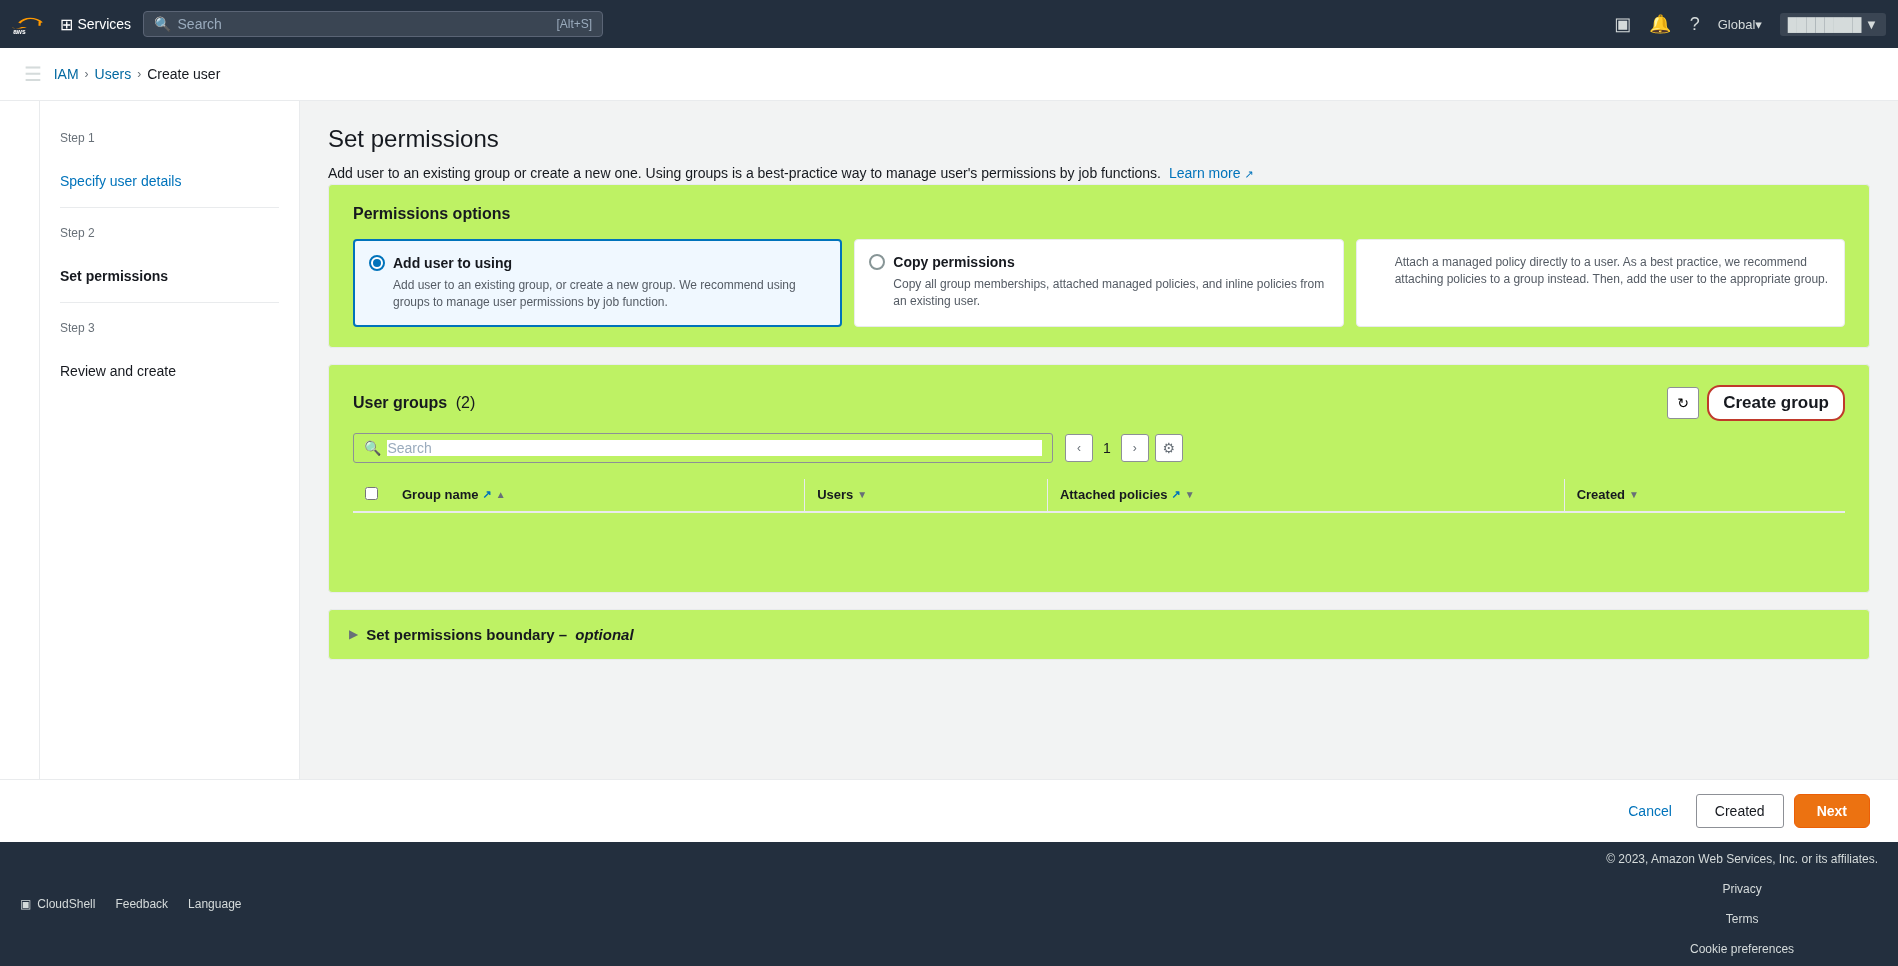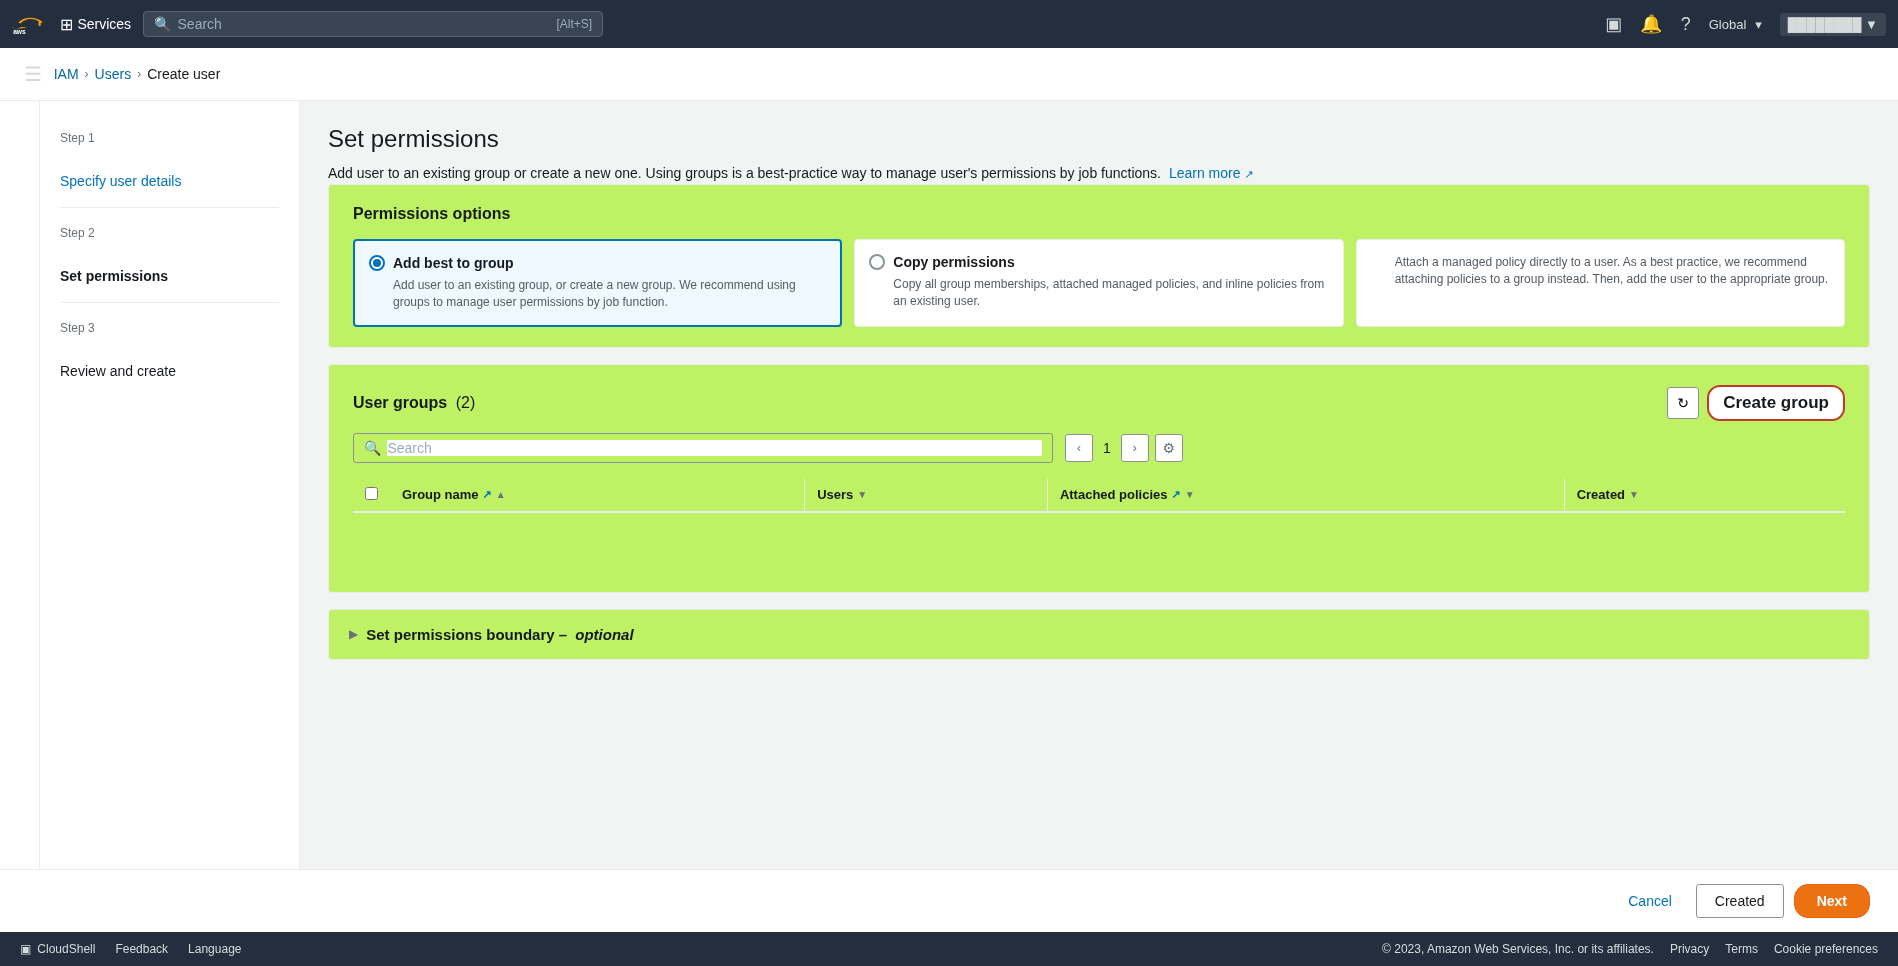--- a/index.html
+++ b/index.html
@@ -54,21 +54,21 @@
       flex: 1;
     }
     .search-bar input::placeholder { color: #9aabbd; }
     .search-hint { color: #9aabbd; font-size: 12px; white-space: nowrap; }
     .nav-spacer { flex: 1; }
     .nav-icons { display: flex; align-items: center; gap: 18px; }
     .nav-icon { color: #d5dbdb; font-size: 18px; cursor: pointer; }
     .nav-region {
       display: flex;
       align-items: center;
-      gap: 9px;
+      gap: 0;
       color: #d5dbdb;
       font-size: 13px;
       cursor: pointer;
     }
     .nav-account {
       background: #3a4553;
       color: #d5dbdb;
       padding: 4px 8px;
       border-radius: 3px;
       font-size: 13px;
@@ -372,42 +372,42 @@
       border: 1px solid #8d9096;
       border-radius: 3px;
       padding: 8px 18px;
       font-size: 14px;
       color: #16191f;
       cursor: pointer;
     }
     .btn-next {
       background: #ec7211;
       border: 1px solid #eb5f07;
-      border-radius: 14px;
+      border-radius: 6px;
       padding: 8px 22px;
       font-size: 14px;
       font-weight: 600;
       color: #fff;
       cursor: pointer;
     }
 
     
     .footer {
       background: #232f3e;
       color: #d5dbdb;
       font-size: 12px;
       display: flex;
       align-items: center;
       justify-content: space-between;
       padding: 10px 20px;
       flex-shrink: 0;
     }
     .footer-left { display: flex; align-items: center; gap: 20px; }
     .footer-left .cloudshell { display: flex; align-items: center; gap: 6px; color: #d5dbdb; }
-    .footer-right { display: flex; align-items: center; gap: 16px; }
+    .footer-right { display: flex; align-items: center; gap: 16px; flex-direction: column; }
     .footer-link { color: #d5dbdb; cursor: pointer; text-decoration: none; }
 
     
     .hamburger-btn {
       background: transparent;
       border: none;
       color: #d5dbdb;
       font-size: 20px;
       cursor: pointer;
       padding: 4px;
@@ -504,21 +504,21 @@
       </p>
 
       <div class="card">
         <div class="card-inner">
           <div class="card-title">Permissions options</div>
           <div class="permissions-grid">
 
             <div class="perm-option selected">
               <div class="perm-option-header">
                 <div class="radio-btn checked"></div>
-                <span class="perm-option-label">Add best to group</span>
+                <span class="perm-option-label">Add user to using</span>
               </div>
               <div class="perm-option-desc">Add user to an existing group, or create a new group. We recommend using groups to manage user permissions by job function.</div>
             </div>
 
             <div class="perm-option">
               <div class="perm-option-header">
                 <div class="radio-btn unchecked"></div>
                 <span class="perm-option-label">Copy permissions</span>
               </div>
               <div class="perm-option-desc">Copy all group memberships, attached managed policies, and inline policies from an existing user.</div>

